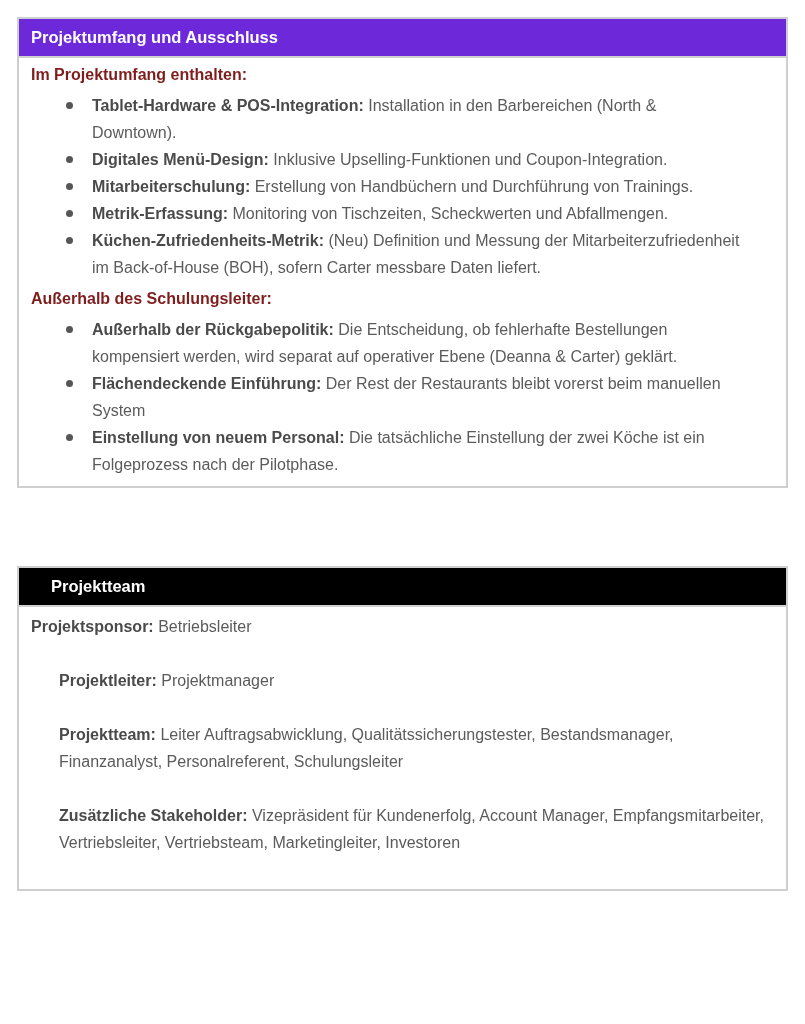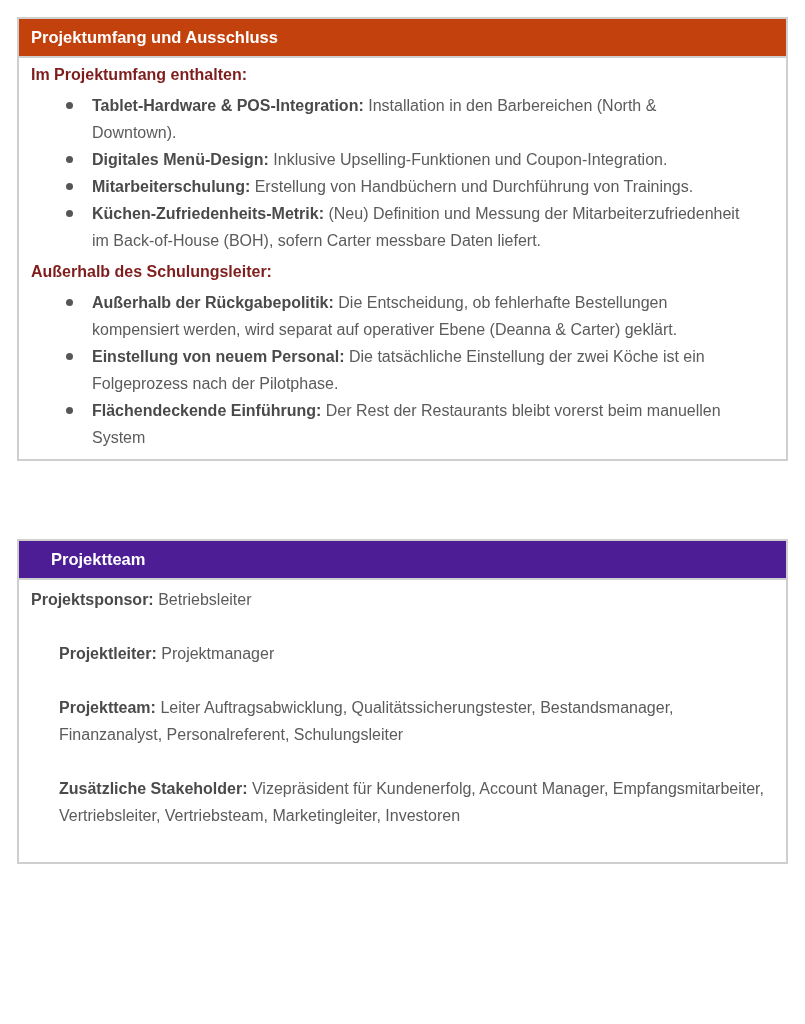--- a/index.html
+++ b/index.html
@@ -58,21 +58,21 @@
 
   .team-body p { margin: 0; }
   .team-body p + p { margin-top: 27px; margin-left: 28px; }
 </style>
 </head>
 <body>
 
 <div class="page">
 
   <section class="card">
-    <div class="card-header" style="background-color: #c2410c;">
+    <div class="card-header" style="background-color: #6d28d9;">
       <span>Projektumfang und Ausschluss</span>
     </div>
     <div class="card-body scope-body">
 
       <p class="group-heading">Im Projektumfang enthalten:</p>
       <ul class="scope-list">
         <li>
           <span class="bullet"></span>
           <span class="lead">Tablet-Hardware &amp; POS-Integration:</span>
           <span>Installation in den Barbereichen (North &amp; Downtown).</span>
@@ -82,49 +82,54 @@
           <span class="lead">Digitales Menü-Design:</span>
           <span>Inklusive Upselling-Funktionen und Coupon-Integration.</span>
         </li>
         <li>
           <span class="bullet"></span>
           <span class="lead">Mitarbeiterschulung:</span>
           <span>Erstellung von Handbüchern und Durchführung von Trainings.</span>
         </li>
         <li>
           <span class="bullet"></span>
+          <span class="lead">Metrik-Erfassung:</span>
+          <span>Monitoring von Tischzeiten, Scheckwerten und Abfallmengen.</span>
+        </li>
+        <li>
+          <span class="bullet"></span>
           <span class="lead">Küchen-Zufriedenheits-Metrik:</span>
           <span>(Neu) Definition und Messung der Mitarbeiterzufriedenheit im Back-of-House (BOH), sofern Carter messbare Daten liefert.</span>
         </li>
       </ul>
 
       <p class="group-heading">Außerhalb des Schulungsleiter:</p>
       <ul class="scope-list">
         <li>
           <span class="bullet"></span>
           <span class="lead">Außerhalb der Rückgabepolitik:</span>
           <span>Die Entscheidung, ob fehlerhafte Bestellungen kompensiert werden, wird separat auf operativer Ebene (Deanna &amp; Carter) geklärt.</span>
         </li>
         <li>
           <span class="bullet"></span>
-          <span class="lead">Einstellung von neuem Personal:</span>
-          <span>Die tatsächliche Einstellung der zwei Köche ist ein Folgeprozess nach der Pilotphase.</span>
+          <span class="lead">Flächendeckende Einführung:</span>
+          <span>Der Rest der Restaurants bleibt vorerst beim manuellen System</span>
         </li>
         <li>
           <span class="bullet"></span>
-          <span class="lead">Flächendeckende Einführung:</span>
-          <span>Der Rest der Restaurants bleibt vorerst beim manuellen System</span>
+          <span class="lead">Einstellung von neuem Personal:</span>
+          <span>Die tatsächliche Einstellung der zwei Köche ist ein Folgeprozess nach der Pilotphase.</span>
         </li>
       </ul>
 
     </div>
   </section>
 
   <section class="card card-team">
-    <div class="card-header" style="background-color: #4c1d95; padding-left: 32px;">
+    <div class="card-header" style="background-color: #000000; padding-left: 32px;">
       <span>Projektteam</span>
     </div>
     <div class="card-body team-body">
       <p>
         <span class="lead">Projektsponsor:</span>
         <span>Betriebsleiter</span>
       </p>
       <p>
         <span class="lead">Projektleiter:</span>
         <span>Projektmanager</span>

